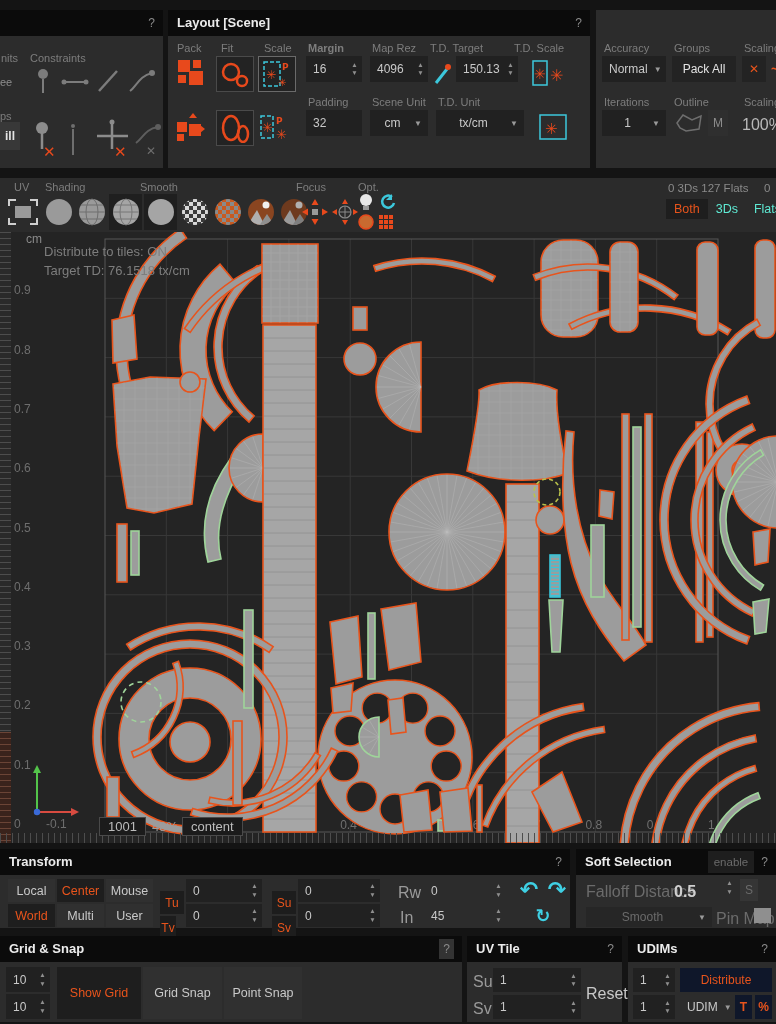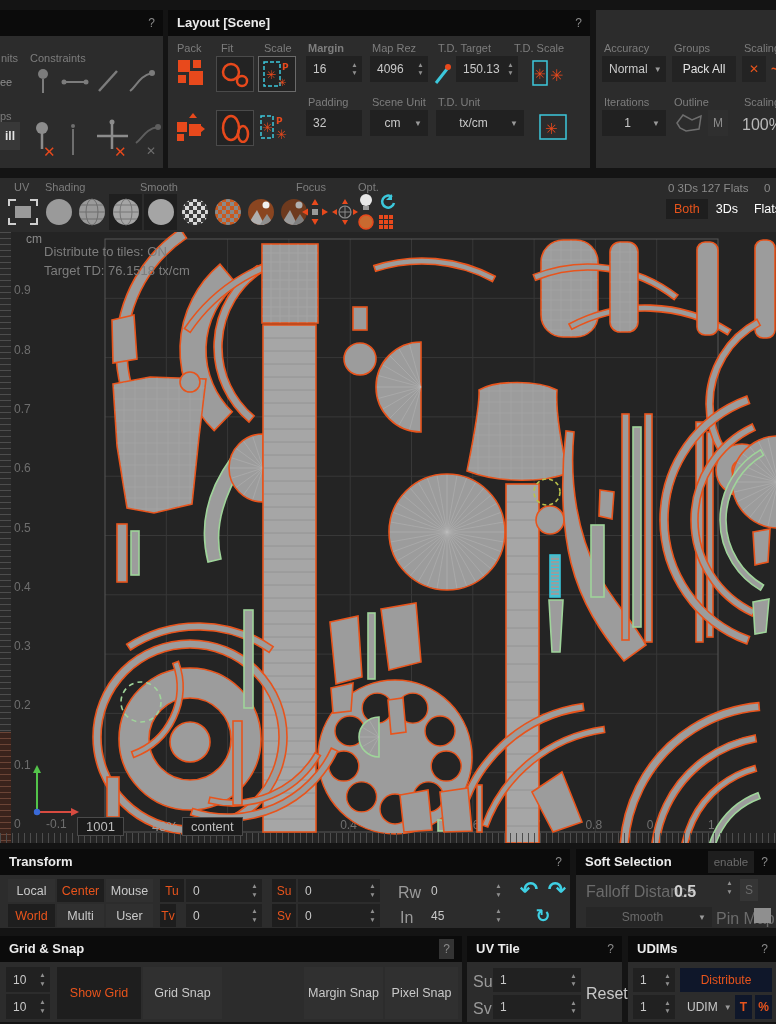--- a/index.html
+++ b/index.html
@@ -34,25 +34,25 @@
   .ruler-left{position:absolute;left:0;top:0;width:11px;height:611px;background:#2a2a2a;
     background-image:repeating-linear-gradient(to bottom,#4d4d4d 0 1px,transparent 1px 6px);}
   .ruler-left-maroon{position:absolute;left:0;top:500px;width:11px;height:111px;background:#3a231c;
     background-image:repeating-linear-gradient(to bottom,#6b4436 0 1px,transparent 1px 6px);}
   .ruler-bottom{position:absolute;left:0;top:601px;width:776px;height:10px;
     background-image:repeating-linear-gradient(to right,#4d4d4d 0 1px,transparent 1px 6px);}
   .rl-label{position:absolute;color:#6e6e6e;font-size:12px;}
   .overlay-line{position:absolute;color:#7d7d7d;font-size:13px;white-space:nowrap;}
   .tile-chip{position:absolute;background:#1b1b1b;border:1px solid #4a4a4a;color:#bdbdbd;
              font-size:13px;padding:1px 8px;}
-  .vp-tab{display:inline-block;padding:3px 8px;color:#ffffff;font-size:12.5px;}
+  .vp-tab{display:inline-block;padding:3px 8px;color:#5eead4;font-size:12.5px;}
   .vp-tab.on{background:#1e1e1e;color:#e8541c;}
   svg{display:block;}
   .opchip{position:absolute;background:#1d1d1d;color:#e8541c;font-size:12px;
-          display:flex;align-items:center;justify-content:center;}
+          display:flex;align-items:center;justify-content:center;margin-top:12px;}
   .plainlbl{position:absolute;color:#9a9a9a;font-size:16px;}
   .cyan{color:#3fd0e4;}
   .checkbox{position:absolute;background:#8f8f8f;width:17px;height:15px;}
 </style>
 </head>
 <body>
 
 <div class="panel" style="left:0;top:10px;width:163px;height:158px;">
   <div class="ptitle" style="padding-left:2px;">
       <span class="help">?</span>
@@ -118,21 +118,21 @@
     </span>
 </div>
 
 <div class="panel" style="left:168px;top:10px;width:422px;height:158px;">
   <div class="ptitle"><span>Layout [Scene]</span><span class="help">?</span></div>
   <div class="slabel" style="left:9px;top:32px;">Pack</div>
   <div class="slabel" style="left:53px;top:32px;">Fit</div>
   <div class="slabel" style="left:96px;top:32px;">Scale</div>
   <div class="slabel" style="left:140px;top:32px;font-weight:bold;">Margin</div>
   <div class="slabel" style="left:204px;top:32px;">Map Rez</div>
-  <div class="slabel" style="left:270px;top:32px;">T.D. Target</div>
+  <div class="slabel" style="left:262px;top:32px;">T.D. Target</div>
   <div class="slabel" style="left:346px;top:32px;">T.D. Scale</div>
 
   <span class="ticon" style="left:6px;top:46px;width:34px;height:34px;">
     <svg width="28" height="28">
         <rect x="1" y="1" width="12" height="12" fill="#e8491c"></rect>
         <rect x="16" y="1" width="8" height="8" fill="#e8491c"></rect>
         <rect x="1" y="16" width="8" height="8" fill="#e8491c"></rect>
         <rect x="12" y="12" width="14" height="14" fill="#e8491c"></rect>
       </svg>
     </span>
@@ -781,21 +781,21 @@
       <span class="rl-label" style="left: 14px; top: 288.5px;">0.5</span>
       <span class="rl-label" style="left: 14px; top: 347.8px;">0.4</span>
       <span class="rl-label" style="left: 14px; top: 407.1px;">0.3</span>
       <span class="rl-label" style="left: 14px; top: 466.4px;">0.2</span>
       <span class="rl-label" style="left: 14px; top: 525.7px;">0.1</span>
       <span class="rl-label" style="left: 14px; top: 585px;">0</span>
     </div>
   <div class="overlay-line" style="left:44px;top:12px;">Distribute to tiles: ON</div>
   <div class="overlay-line" style="left:44px;top:31px;">Target TD: 76.1518 tx/cm</div>
   <div class="rl-label" style="left:46px;top:585px;">-0.1</div>
-  <div class="tile-chip" style="left:77px;top:585px;">1001</div>
+  <div class="tile-chip" style="left:99px;top:585px;">1001</div>
   <div class="rl-label" style="left:152px;top:587px;color:#9d9d9d;font-size:13px;">48%</div>
   <div class="tile-chip" style="left:182px;top:585px;">content</div>
 </div>
 
 <div class="panel" style="left:0;top:849px;width:570px;height:79px;">
   <div class="ptitle"><span>Transform</span><span class="help">?</span></div>
   <div class="tbtn" style="left:8px;top:30px;width:47px;height:23px;">Local</div>
   <div class="tbtn on" style="left:57px;top:30px;width:47px;height:23px;">Center</div>
   <div class="tbtn" style="left:106px;top:30px;width:47px;height:23px;">Mouse</div>
   <div class="tbtn on" style="left:8px;top:55px;width:47px;height:23px;">World</div>
@@ -883,22 +883,21 @@
     </div>
   <div class="field" style="left:6px;top:58px;width:44px;height:25px;">
       <span class="val">10</span>
       <span class="spin">
         <span>▲</span>
         <span>▼</span>
       </span>
     </div>
   <div class="tbtn on" style="left:57px;top:31px;width:84px;height:52px;">Show Grid</div>
   <div class="tbtn" style="left:143px;top:31px;width:79px;height:52px;">Grid Snap</div>
-  <div class="tbtn" style="left:304px;top:31px;width:79px;height:52px;">Margin Snap</div>
-  <div class="tbtn" style="left:385px;top:31px;width:73px;height:52px;">Pixel Snap</div>
+  <div class="tbtn" style="left:224px;top:31px;width:78px;height:52px;">Point Snap</div>
 </div>
 
 <div class="panel" style="left:467px;top:936px;width:155px;height:86px;">
   <div class="ptitle"><span>UV Tile</span><span class="help">?</span></div>
   <div class="plainlbl" style="left:6px;top:37px;">Su</div>
   <div class="field" style="left:26px;top:32px;width:88px;height:24px;">
       <span class="val">1</span>
       <span class="spin">
         <span>▲</span>
         <span>▼</span>

